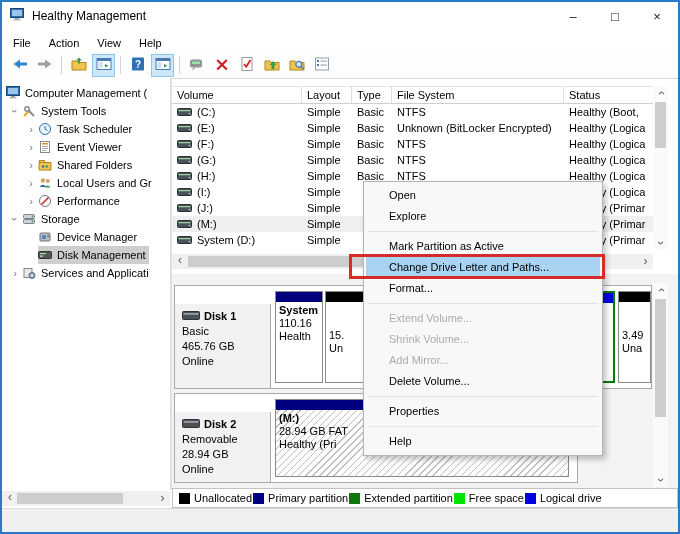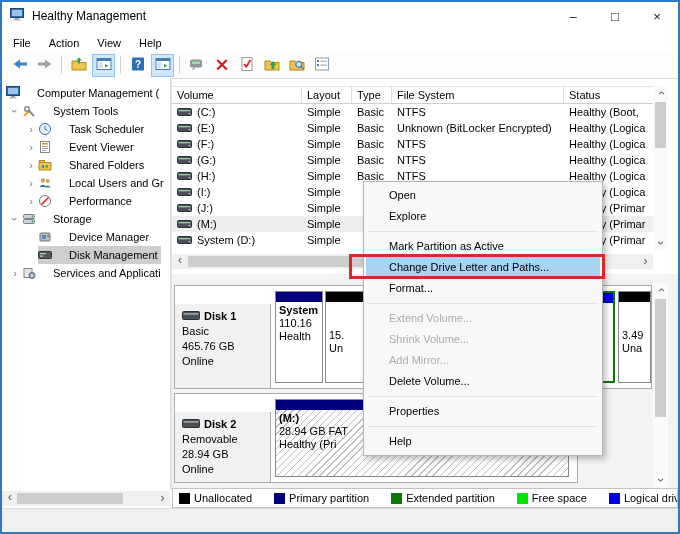--- a/index.html
+++ b/index.html
@@ -18,21 +18,21 @@
   .menu-item{padding:3px 9px;}
   
   .toolbar{height:26px;display:flex;align-items:center;padding-left:5px;background:#fdfdfd;border-bottom:1px solid #d9d9d9;}
   .tb-btn{width:23px;height:23px;display:flex;align-items:center;justify-content:center;box-sizing:border-box;margin:0 1px;}
   .tb-btn.sel{background:#cde8fb;border:1px solid #92c5e9;}
   .tb-sep{width:1px;height:18px;background:#d2d2d2;margin:0 4px;}
   
   .tree-panel{position:absolute;left:0;top:76px;width:169px;height:412px;background:#fff;border-right:1px solid #dcdcdc;overflow:hidden;padding-top:6px;box-sizing:border-box;}
   .tree-row{display:flex;align-items:center;height:18px;white-space:nowrap;overflow:hidden;}
   .tree-row.sel .lbl-wrap{background:var(--sel);}
-  .lbl-wrap{display:flex;align-items:center;height:18px;padding-right:3px;gap:12px;}
+  .lbl-wrap{display:flex;align-items:center;height:18px;padding-right:3px;}
   .chev{width:14px;flex:0 0 14px;text-align:center;color:#777;font-size:11px;}
   .chev.closed::before{content:"›";display:inline-block;}
   .chev.open::before{content:"›";display:inline-block;transform:rotate(90deg);}
   .t-icon{width:16px;flex:0 0 16px;height:14px;margin-right:3px;display:flex;align-items:center;}
   
   .list-header{position:absolute;left:170px;top:84px;height:18px;display:flex;background:#fff;}
   .hcell{box-sizing:border-box;border-right:1px solid #dedede;border-bottom:1px solid #cfcfcf;border-top:1px solid #e4e4e4;padding:2px 0 0 5px;white-space:nowrap;overflow:hidden;}
   .list-body{position:absolute;left:170px;top:102px;width:482px;}
   .vrow{display:flex;height:16px;align-items:center;}
   .vrow.sel{background:#efefef;}
@@ -54,21 +54,21 @@
   .disk-name{font-weight:bold;display:flex;align-items:center;gap:4px;}
   .part-area{position:relative;flex:1;background:#fff;}
   .part{position:absolute;top:5px;bottom:5px;box-sizing:border-box;border:1px solid #8a8a8a;background:#fff;overflow:hidden;display:flex;flex-direction:column;}
   .part.ext{border:2px solid #0b7a0b;}
   .part.hatched{background:repeating-linear-gradient(135deg,#fdfdfd 0 4px,#bfbfbf 4px 5px);}
   .part-bar{height:10px;flex:0 0 10px;}
   .part-lbl{padding:2px 0 0 3px;line-height:13px;white-space:nowrap;overflow:hidden;flex:1;display:flex;flex-direction:column;}
   .part-lbl.center{justify-content:center;padding-top:0;}
   .part-lbl .b{font-weight:bold;}
   
-  .legend{position:absolute;left:170px;top:486px;width:506px;height:20px;box-sizing:border-box;background:#fff;border:1px solid #c2c2c2;display:flex;align-items:center;padding-left:6px;gap:22px;overflow:hidden;}
+  .legend{position:absolute;left:170px;top:486px;width:506px;height:20px;box-sizing:border-box;background:#fff;border:1px solid #c2c2c2;display:flex;align-items:center;padding-left:6px;gap:1px;overflow:hidden;}
   .lg-item{display:flex;align-items:center;gap:4px;white-space:nowrap;}
   .lg-box{width:11px;height:11px;flex:0 0 11px;}
   
   .statusbar{position:absolute;left:0;top:506px;right:0;height:24px;background:#f0f0f0;border-top:1px solid #d9d9d9;}
   
   .ctx-menu{position:absolute;left:361px;top:179px;width:240px;box-sizing:border-box;background:#f8f8f8;border:1px solid #b5b5b5;box-shadow:3px 3px 6px rgba(0,0,0,.25);padding:3px 2px;z-index:40;}
   .cm-item{height:21px;line-height:21px;padding-left:23px;white-space:nowrap;overflow:hidden;}
   .cm-item.disabled{color:#ababab;}
   .cm-item.hl{background:var(--hl);}
   .cm-sep{height:1px;background:#e2e2e2;margin:4px 2px;}

